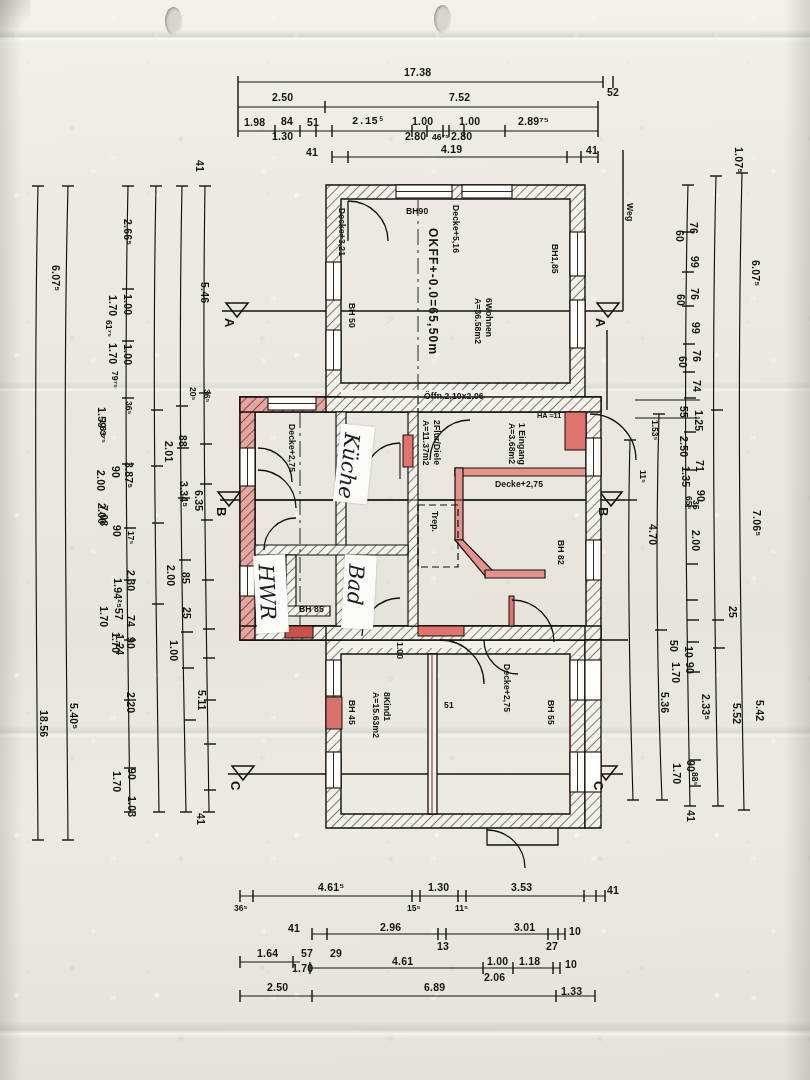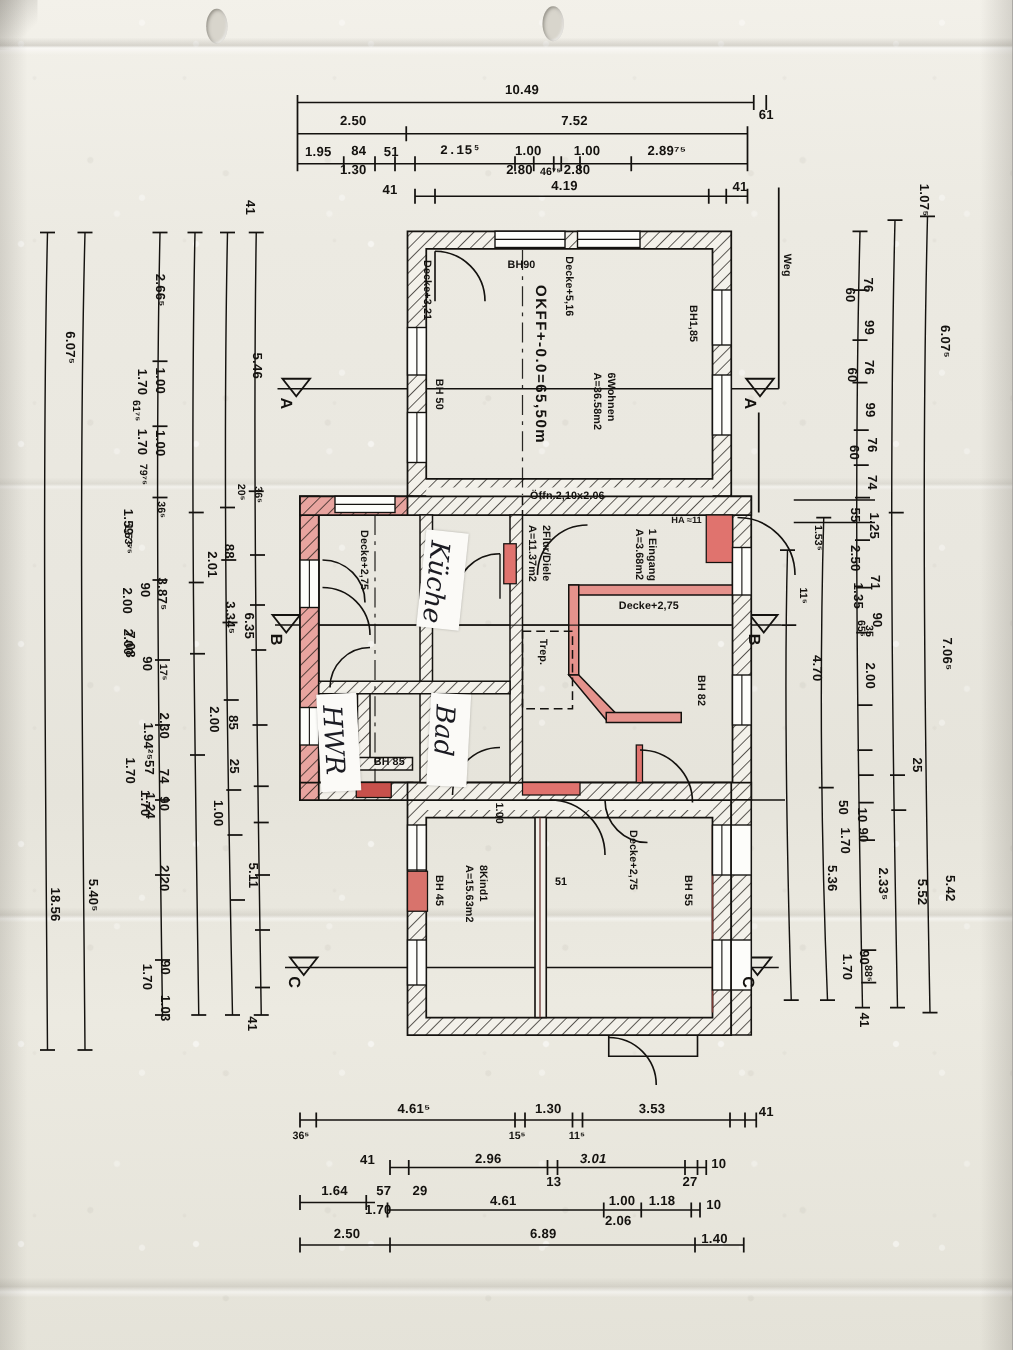--- a/index.html
+++ b/index.html
@@ -416,26 +416,26 @@
         <path d="M487,828 L487,845 L558,845 L558,828"></path>
         <path d="M590,640 L628,640"></path>
         <path d="M585,655 L600,655 L600,828"></path>
       </g>
       <path d="M585,640 L601,640 L601,828 L585,828 Z" fill="url(#hatch)" stroke="#14120f" stroke-width="1.3"></path>
       <rect x="585" y="752" width="16" height="40" fill="#fdfdfa" stroke="#14120f" stroke-width="1.1"></rect>
       <rect x="585" y="660" width="16" height="40" fill="#fdfdfa" stroke="#14120f" stroke-width="1.1"></rect>
     </g>
   </svg>
 
-  <div class="t dim" style="left:404px;top:66px;">10.49</div>
-  <div class="t dim" style="left:607px;top:86px;">61</div>
+  <div class="t dim" style="left:404px;top:66px;">17.38</div>
+  <div class="t dim" style="left:607px;top:86px;">52</div>
   <div class="t dim" style="left:272px;top:91px;">2.50</div>
   <div class="t dim" style="left:449px;top:91px;">7.52</div>
 
-  <div class="t dim" style="left:244px;top:116px;">1.95</div>
+  <div class="t dim" style="left:244px;top:116px;">1.98</div>
   <div class="t dim" style="left:281px;top:115px;">84</div>
   <div class="t dim" style="left:307px;top:116px;">51</div>
   <div class="t dim" style="left:352px;top:115px;font-family:Liberation Mono, monospace;">2.15⁵</div>
   <div class="t dim" style="left:412px;top:115px;">1.00</div>
   <div class="t dim" style="left:459px;top:115px;">1.00</div>
   <div class="t dim" style="left:518px;top:115px;">2.89⁷⁵</div>
   <div class="t dim" style="left:272px;top:130px;">1.30</div>
   <div class="t dim" style="left:405px;top:130px;">2.80</div>
   <div class="t dim-s" style="left:432px;top:132px;">46⁷⁵</div>
   <div class="t dim" style="left:451px;top:130px;">2.80</div>
@@ -537,37 +537,37 @@
   <div class="t dim" style="left:318px;top:881px;">4.61⁵</div>
   <div class="t dim-s" style="left:407px;top:903px;">15⁵</div>
   <div class="t dim" style="left:428px;top:881px;">1.30</div>
   <div class="t dim-s" style="left:455px;top:903px;">11⁵</div>
   <div class="t dim" style="left:511px;top:881px;">3.53</div>
   <div class="t dim" style="left:607px;top:884px;">41</div>
 
   <div class="t dim" style="left:288px;top:922px;">41</div>
   <div class="t dim" style="left:380px;top:921px;">2.96</div>
   <div class="t dim" style="left:437px;top:940px;">13</div>
-  <div class="t dim" style="left:464px;top:921px;font-style:italic;">3.01</div>
+  <div class="t dim" style="left:514px;top:921px;">3.01</div>
   <div class="t dim" style="left:546px;top:940px;">27</div>
   <div class="t dim" style="left:569px;top:925px;">10</div>
 
   <div class="t dim" style="left:257px;top:947px;">1.64</div>
   <div class="t dim" style="left:301px;top:947px;">57</div>
   <div class="t dim" style="left:292px;top:962px;">1.70</div>
   <div class="t dim" style="left:330px;top:947px;">29</div>
   <div class="t dim" style="left:392px;top:955px;">4.61</div>
   <div class="t dim" style="left:487px;top:955px;">1.00</div>
   <div class="t dim" style="left:484px;top:971px;">2.06</div>
   <div class="t dim" style="left:519px;top:955px;">1.18</div>
   <div class="t dim" style="left:565px;top:958px;">10</div>
 
   <div class="t dim" style="left:267px;top:981px;">2.50</div>
   <div class="t dim" style="left:424px;top:981px;">6.89</div>
-  <div class="t dim" style="left:561px;top:985px;">1.40</div>
+  <div class="t dim" style="left:561px;top:985px;">1.33</div>
 
   <div class="t sect rot-cw" style="left:237px;top:318px;">A</div>
   <div class="t sect rot-cw" style="left:608px;top:318px;">A</div>
   <div class="t sect rot-cw" style="left:229px;top:507px;">B</div>
   <div class="t sect rot-cw" style="left:611px;top:507px;">B</div>
   <div class="t sect rot-cw" style="left:243px;top:781px;">C</div>
   <div class="t sect rot-cw" style="left:606px;top:781px;">C</div>
 
   <div class="t plan-lbl rot-cw" style="left:635px;top:203px;">Weg</div>
 

